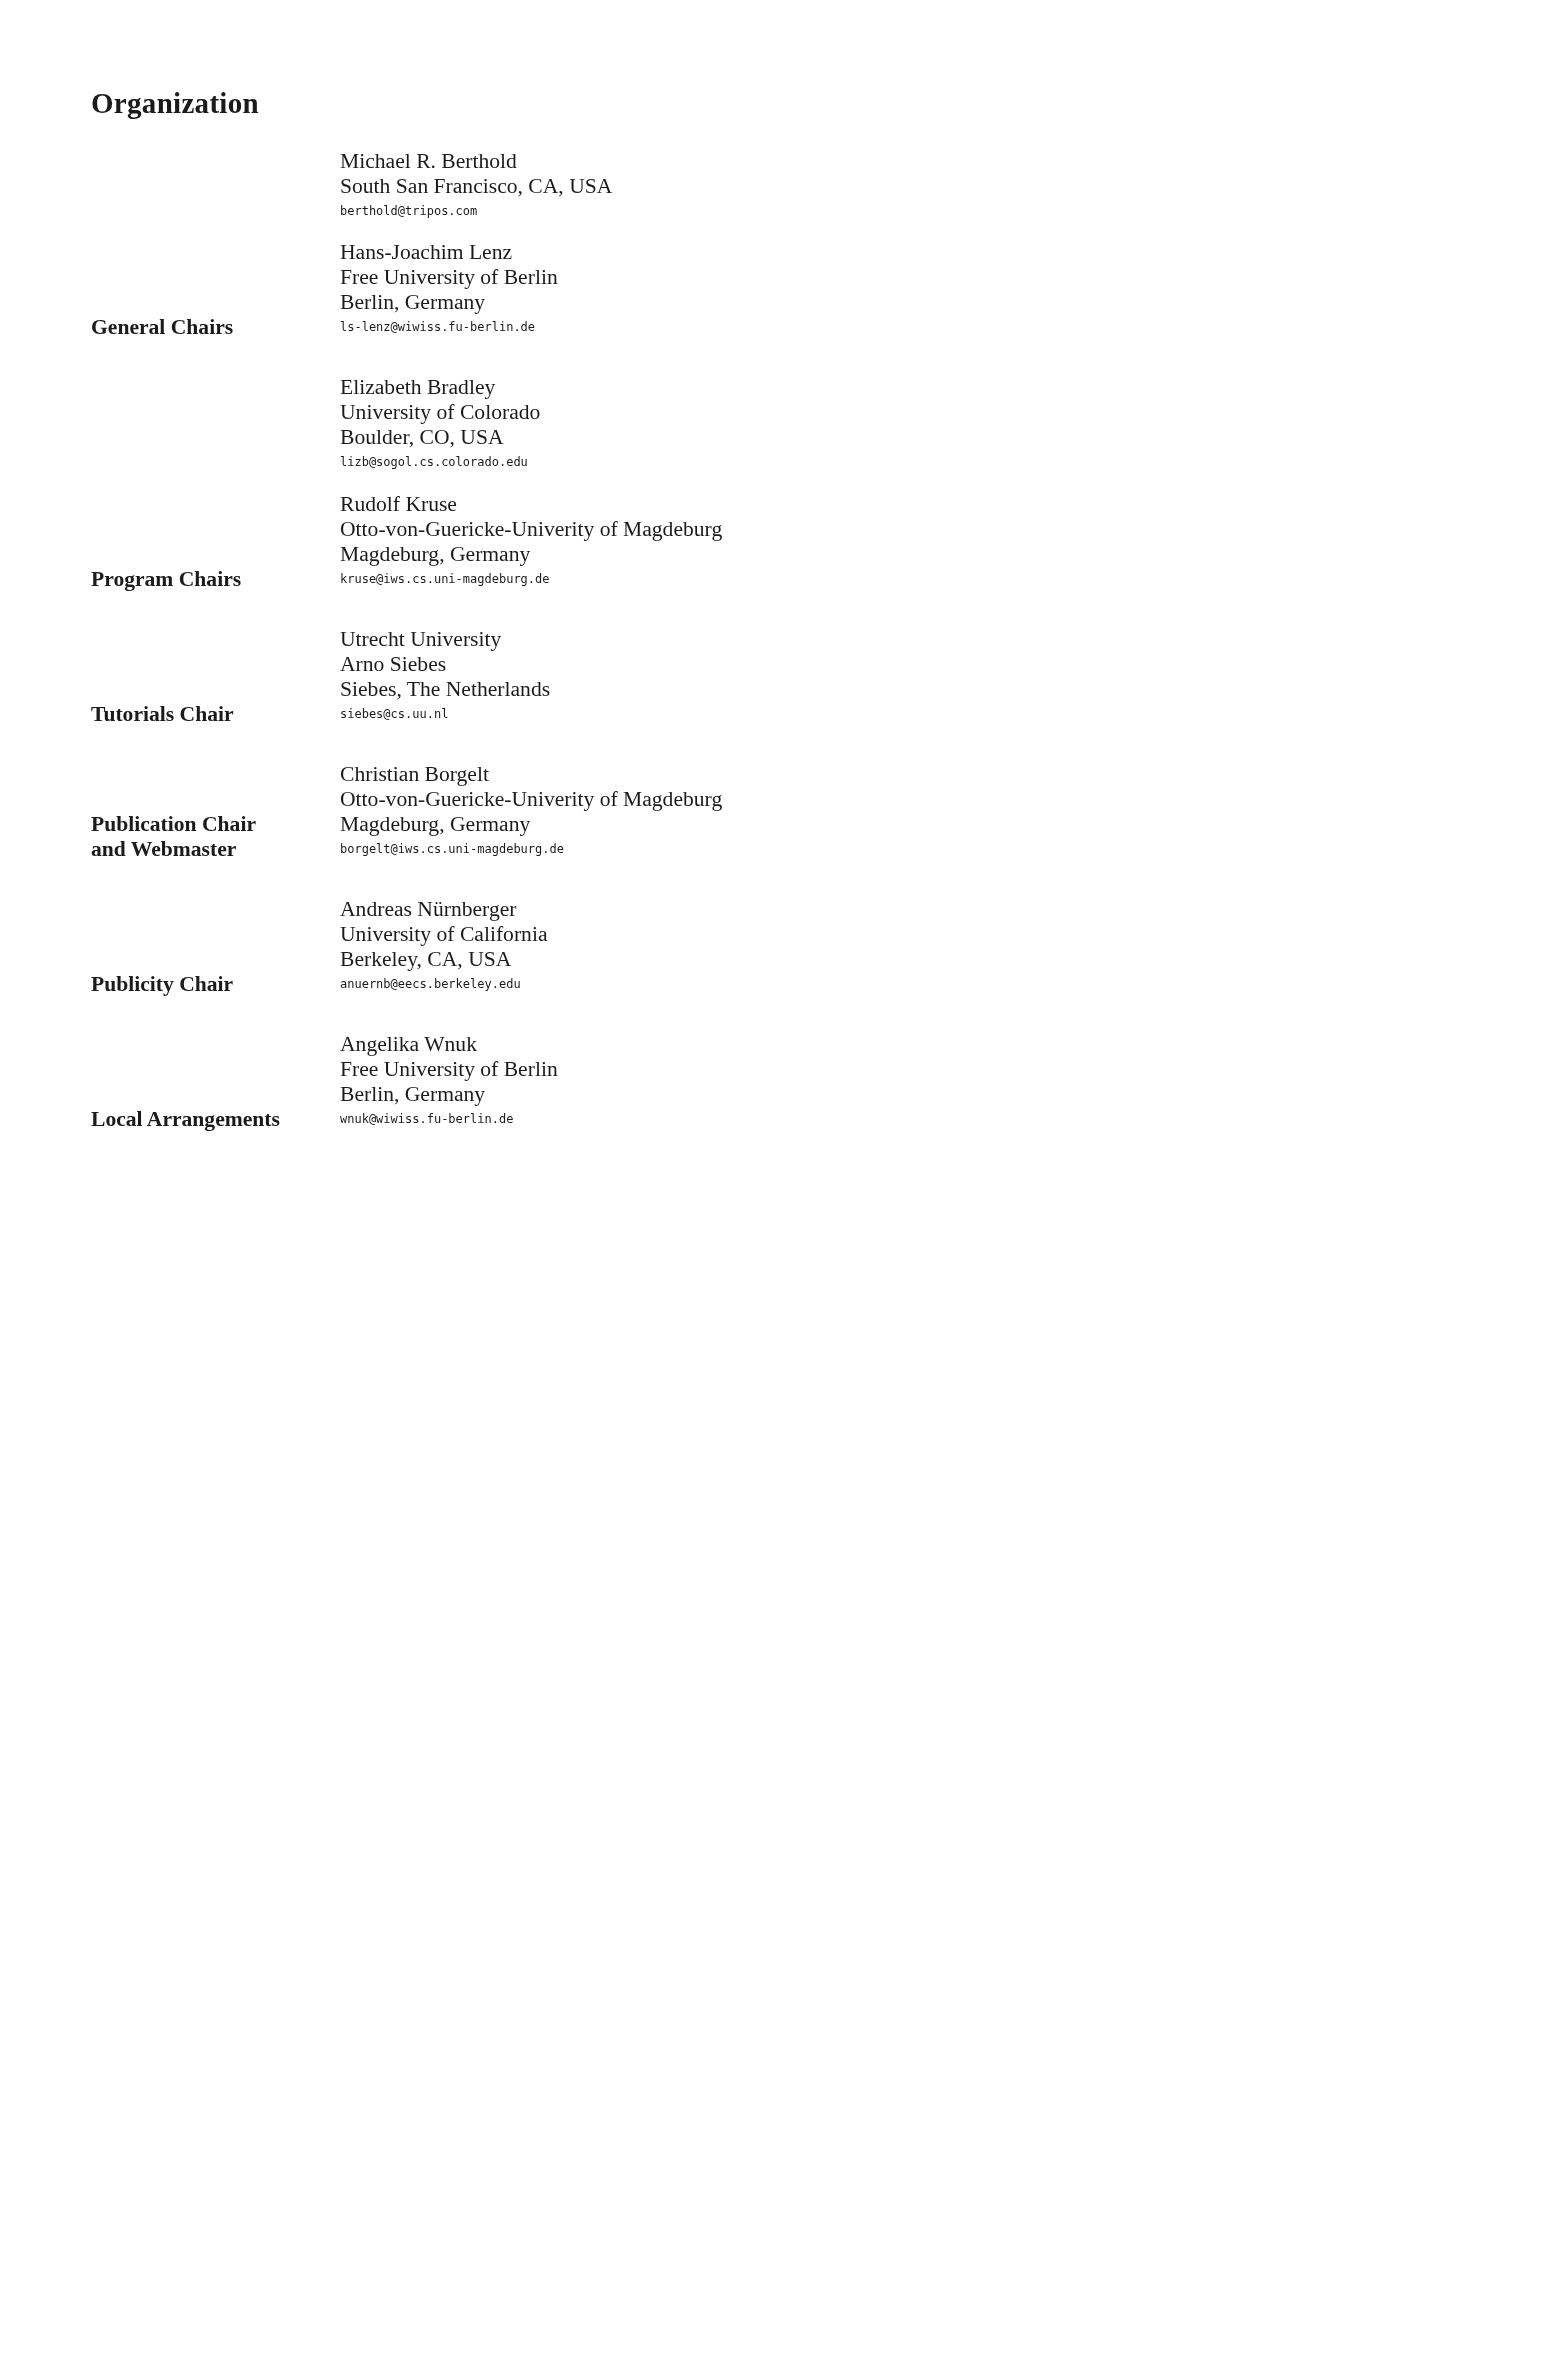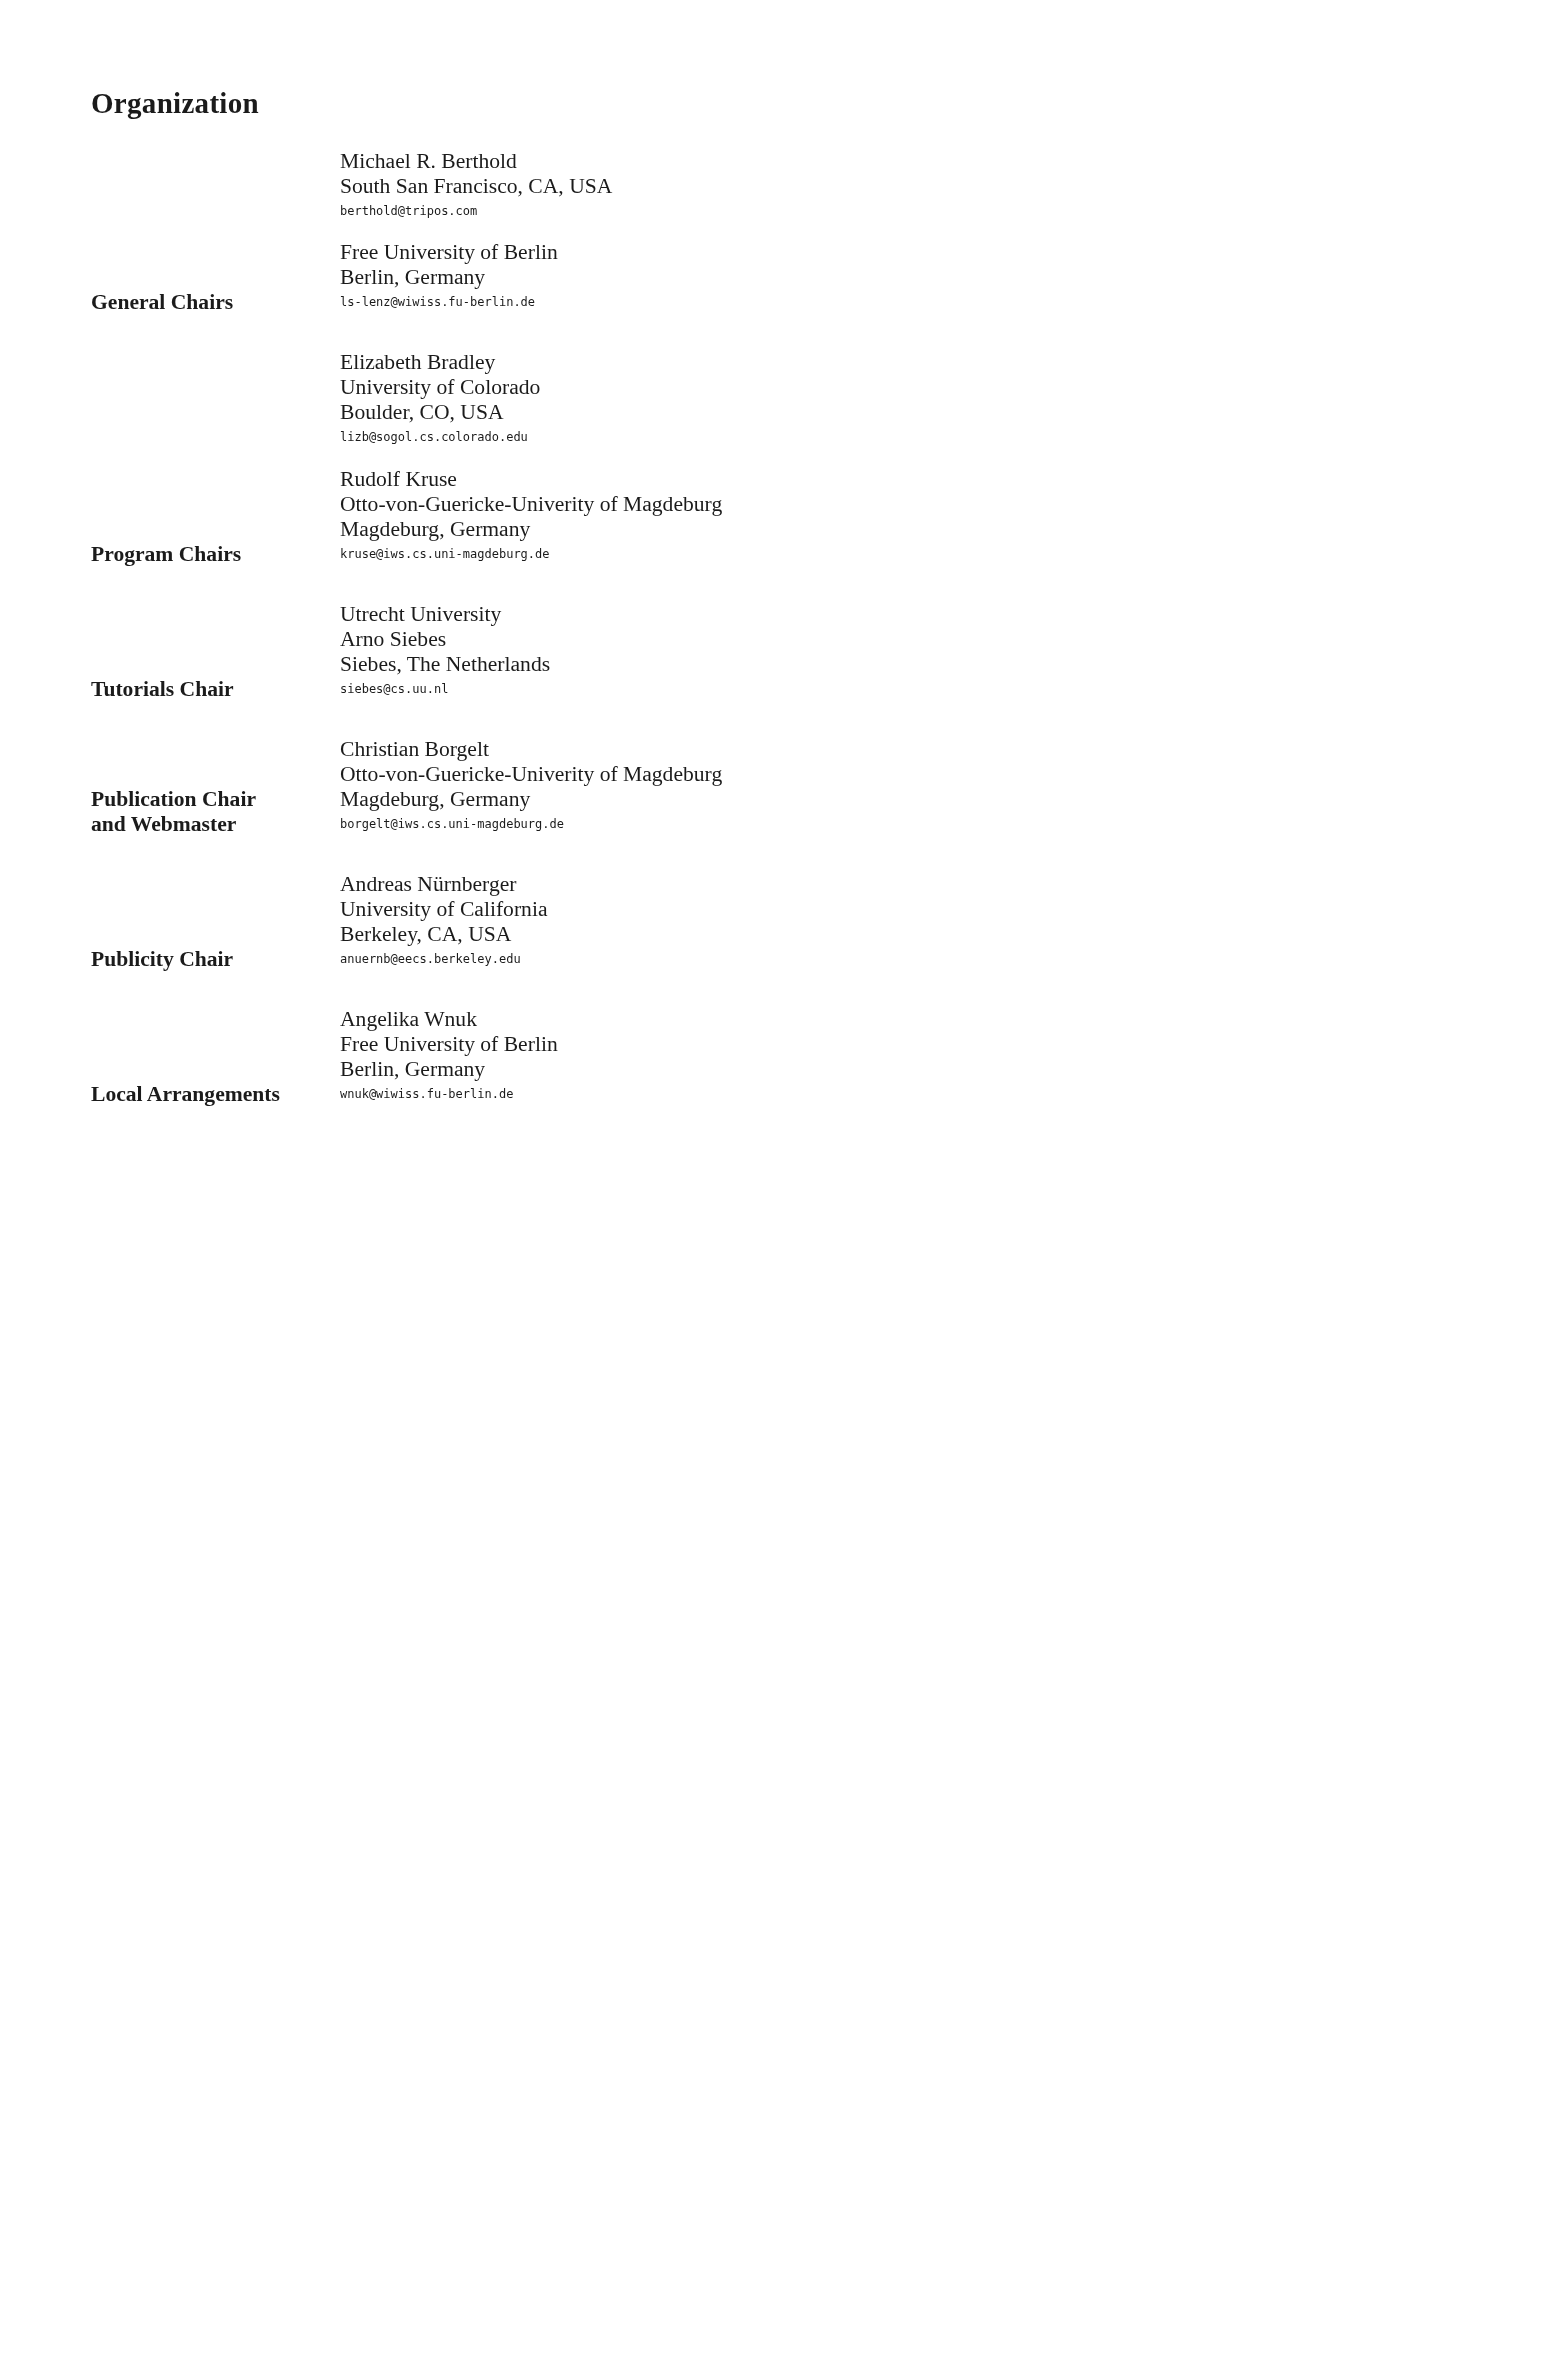--- a/index.html
+++ b/index.html
@@ -70,20 +70,21 @@
     <div class="section-label">
       <div class="label-line">General Chairs</div>
     </div>
     <div class="section-content">
       <div class="person">
         <div class="line">Michael R. Berthold</div>
         <div class="line">South San Francisco, CA, USA</div>
         <div class="email">berthold@tripos.com</div>
       </div>
       <div class="person">
+        <div class="line">Hans-Joachim Lenz</div>
         <div class="line">Free University of Berlin</div>
         <div class="line">Berlin, Germany</div>
         <div class="email">ls-lenz@wiwiss.fu-berlin.de</div>
       </div>
     </div>
   </div>
 
   <div class="section">
     <div class="section-label">
       <div class="label-line">Program Chairs</div>

